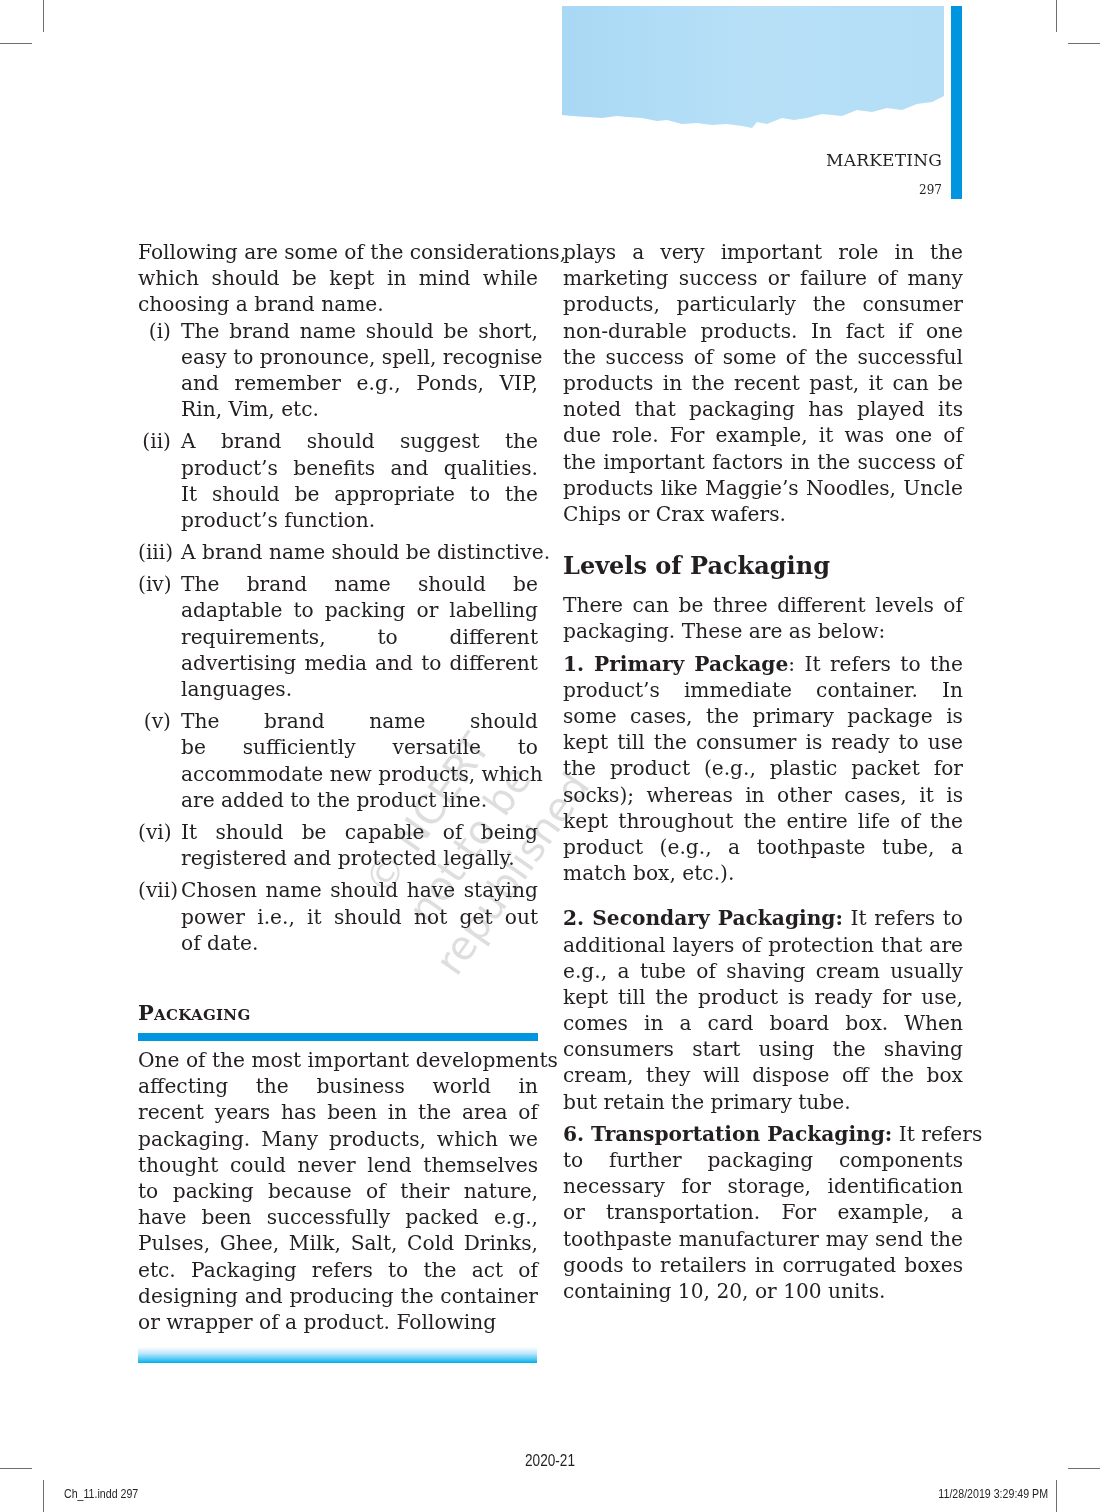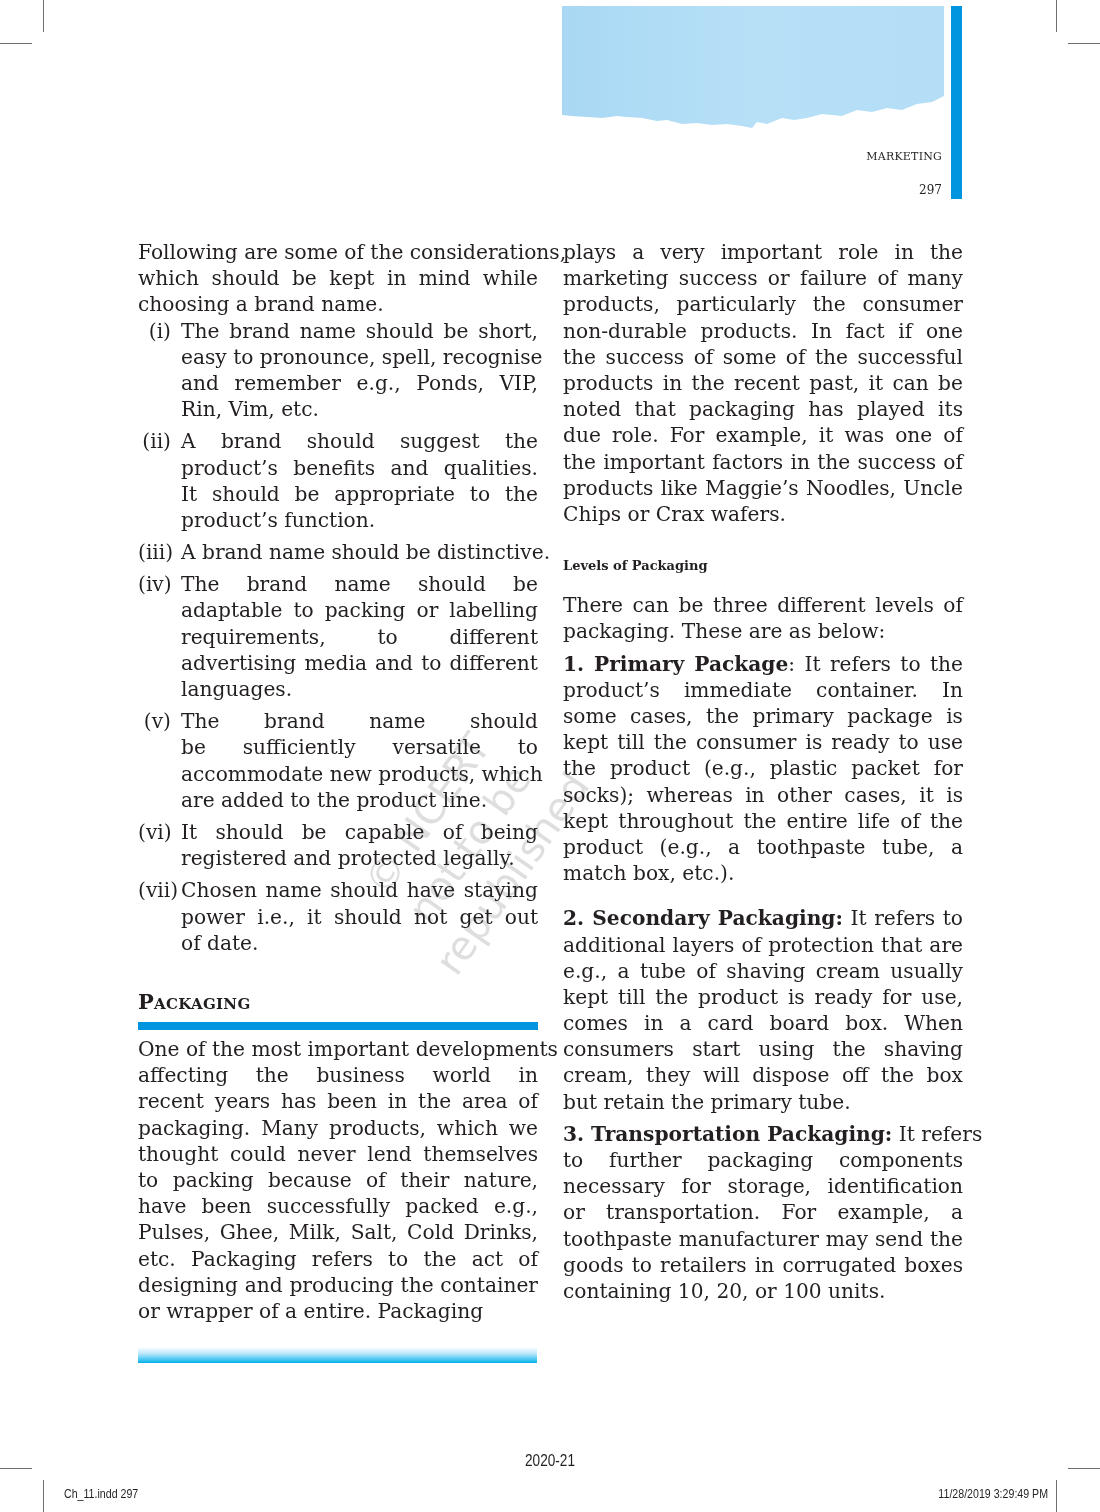--- a/index.html
+++ b/index.html
@@ -3,43 +3,43 @@
 <meta charset="utf-8">
 <style>
   html, body { margin: 0; padding: 0; background: #ffffff; }
   body { width: 1100px; height: 1512px; position: relative; overflow: hidden;
          font-family: "DejaVu Serif", "Liberation Serif", serif; color: #231f20; }
 
   .crop { position: absolute; background: #6d6e71; }
 
   .header-band { position: absolute; left: 562px; top: 6px; width: 382px; height: 124px; }
   .header-bar { position: absolute; left: 951px; top: 6px; width: 11px; height: 193px; background: #0095de; }
-  .header-title { position: absolute; right: 158px; top: 150px; font-size: 11px; letter-spacing: 0.2px;
+  .header-title { position: absolute; right: 158px; top: 150px; font-size: 17px; letter-spacing: 0.2px;
                   font-family: "DejaVu Serif", serif; }
   .page-num { position: absolute; right: 158px; top: 183px; font-size: 12px; }
 
   .col { position: absolute; width: 400px; font-size: 20.2px; line-height: 26.2px; }
   .col-left { left: 138px; top: 239px; }
   .col-right { left: 563px; top: 239px; }
 
   .p { margin: 0; text-align: justify; text-align-last: auto; hyphens: none; word-spacing: 0; }
   .line { display: block; text-align: justify; text-align-last: justify; white-space: nowrap; height: 26.2px; }
   .line.last { text-align-last: left; }
 
   .li { position: relative; padding-left: 43px; margin-top: 6px; }
   .li .num { position: absolute; left: 0; width: 33px; text-align: right; }
 
-  .sec-head { font-family: "DejaVu Serif", serif; font-weight: bold; font-size: 19px; letter-spacing: 0.3px; margin-top: 33px; }
+  .sec-head { font-family: "DejaVu Serif", serif; font-weight: bold; font-size: 19px; letter-spacing: 0.3px; margin-top: 44px; }
   .sec-head .big { font-size: 21px; }
   .sec-rule { height: 8px; background: #0095de; margin: 5px 0 6px 0; }
 
   .bottom-rule { position: absolute; left: 138px; top: 1347px; width: 399px; height: 16px;
                  background: linear-gradient(to bottom, #ffffff 0%, #bfe7fb 40%, #33c0f0 85%, #00aee8 100%); }
 
-  .sub-head { font-weight: bold; font-size: 13px; margin-top: 26px; margin-bottom: 13px; }
+  .sub-head { font-weight: bold; font-size: 24px; margin-top: 26px; margin-bottom: 13px; }
   .b { font-weight: bold; }
 
   .watermark { position: absolute; left: 330px; top: 640px; width: 340px; height: 340px; pointer-events: none;
                transform: rotate(-55deg); transform-origin: center; color: rgba(160,160,160,0.35);
                font-family: "DejaVu Sans", sans-serif; font-size: 40px; text-align: center; line-height: 52px; padding-top: 110px; }
 
   .footer-year { position: absolute; left: 0; right: 0; top: 1452px; text-align: center;
                  font-family: "Liberation Sans", sans-serif; font-size: 16px; color: #231f20; transform: scaleX(0.85); }
   .footer-file { position: absolute; left: 64px; top: 1487px; font-family: "Liberation Sans", sans-serif; font-size: 12.5px; transform: scaleX(0.85); transform-origin: left; }
   .footer-date { position: absolute; right: 52px; top: 1487px; font-family: "Liberation Sans", sans-serif; font-size: 12.5px; transform: scaleX(0.85); transform-origin: right; }
@@ -150,21 +150,21 @@
       <span class="line">One of the most important developments</span>
       <span class="line">affecting the business world in</span>
       <span class="line">recent years has been in the area of</span>
       <span class="line">packaging. Many products, which we</span>
       <span class="line">thought could never lend themselves</span>
       <span class="line">to packing because of their nature,</span>
       <span class="line">have been successfully packed e.g.,</span>
       <span class="line">Pulses, Ghee, Milk, Salt, Cold Drinks,</span>
       <span class="line">etc. Packaging refers to the act of</span>
       <span class="line">designing and producing the container</span>
-      <span class="line last">or wrapper of a entire. Packaging</span>
+      <span class="line last">or wrapper of a product. Following</span>
     </div>
 </div>
 <div class="bottom-rule"></div>
 
 <div class="col col-right">
   <div class="p" id="continuation">
       <span class="line">plays a very important role in the</span>
       <span class="line">marketing success or failure of many</span>
       <span class="line">products, particularly the consumer</span>
       <span class="line">non-durable products. In fact if one</span>
@@ -197,21 +197,21 @@
         <span class="line"><span class="b">2. Secondary Packaging:</span><span> It refers to</span></span>
         <span class="line">additional layers of protection that are</span>
         <span class="line">e.g., a tube of shaving cream usually</span>
         <span class="line">kept till the product is ready for use,</span>
         <span class="line">comes in a card board box. When</span>
         <span class="line">consumers start using the shaving</span>
         <span class="line">cream, they will dispose off the box</span>
         <span class="line last">but retain the primary tube.</span>
       </div>
       <div style="margin-top: 6px;">
-        <span class="line"><span class="b">3. Transportation Packaging:</span><span> It refers</span></span>
+        <span class="line"><span class="b">6. Transportation Packaging:</span><span> It refers</span></span>
         <span class="line">to further packaging components</span>
         <span class="line">necessary for storage, identification</span>
         <span class="line">or transportation. For example, a</span>
         <span class="line">toothpaste manufacturer may send the</span>
         <span class="line">goods to retailers in corrugated boxes</span>
         <span class="line last">containing 10, 20, or 100 units.</span>
       </div>
     </div>
 </div>
 

